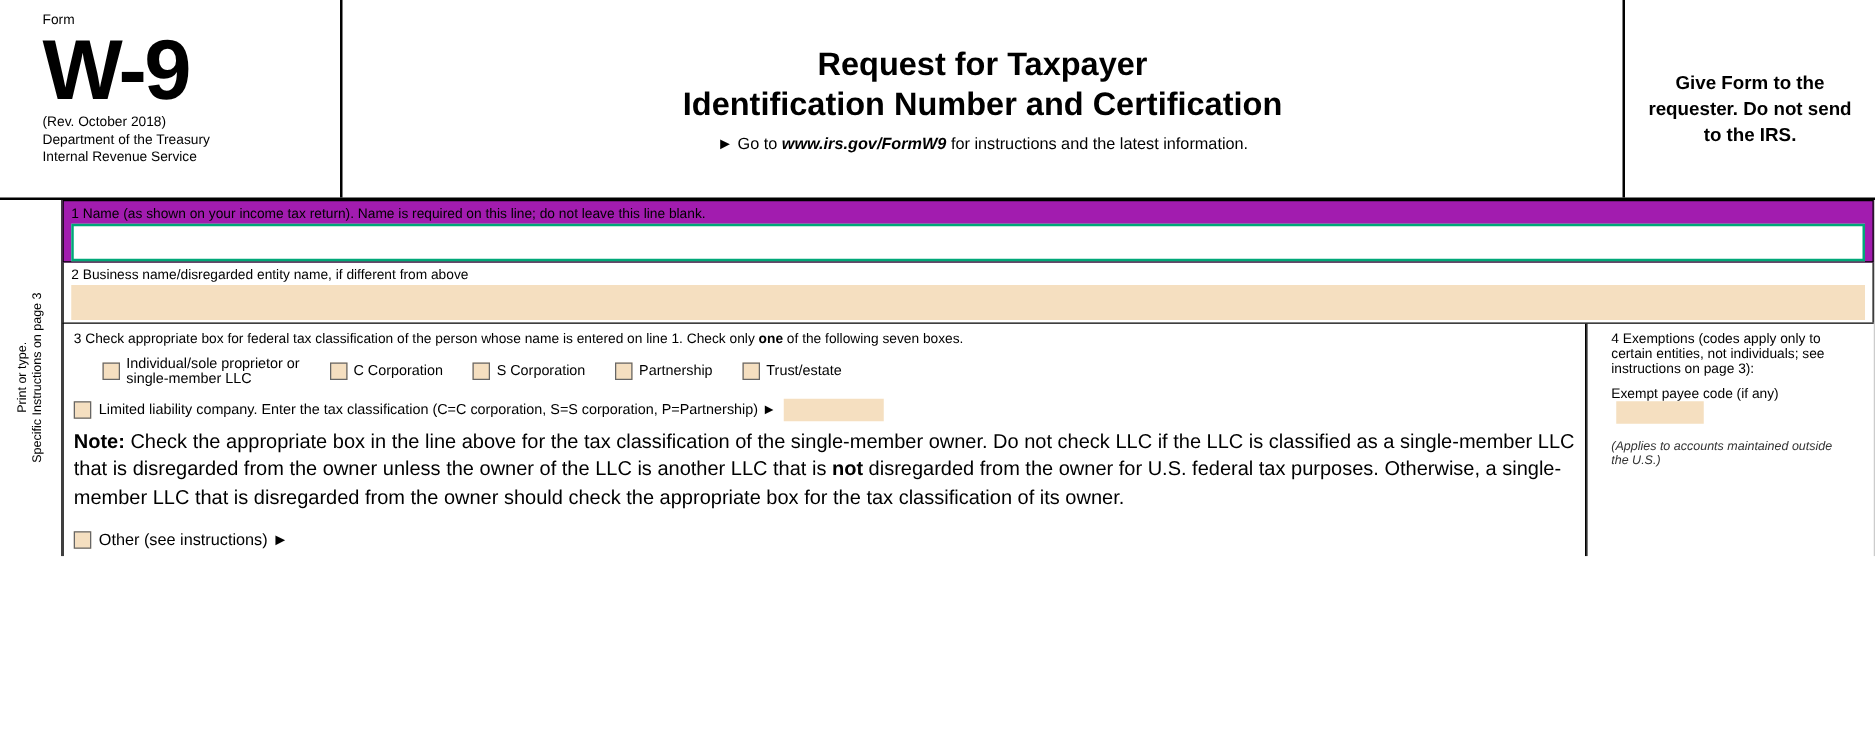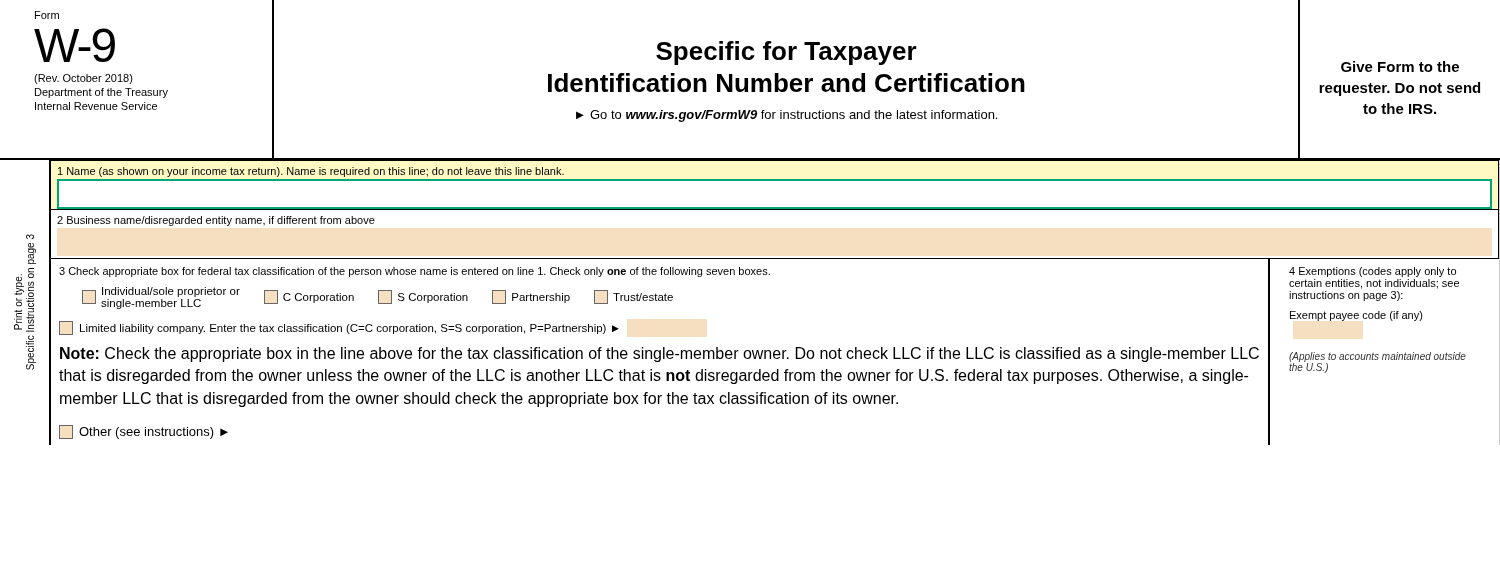--- a/index.html
+++ b/index.html
@@ -24,22 +24,22 @@
       width: 250px;
       min-width: 250px;
       padding: 8px 10px;
       border-right: 2px solid #000;
     }
     .form-label {
       font-size: 11px;
       font-weight: normal;
     }
     .form-number {
-      font-size: 48px;
-      font-weight: 400;
+      font-size: 68px;
+      font-weight: 700;
       line-height: 1;
       letter-spacing: -2px;
     }
     .form-rev {
       font-size: 11px;
       margin-top: 2px;
     }
     .form-dept {
       font-size: 11px;
       margin-top: 2px;
@@ -106,21 +106,21 @@
     .content {
       flex: 1;
       border-right: 1px solid #ccc;
     }
 
     
     .field1 {
       border: 1px solid #000;
       border-top: 1px solid #000;
       padding: 4px 6px 0 6px;
-      background: #fef9c3;
+      background: #a21caf;
     }
     .field1-label {
       font-size: 11px;
     }
     .field1-input {
       width: 100%;
       height: 30px;
       border: 2px solid #00a878;
       margin-top: 2px;
       background: #fff;
@@ -260,21 +260,21 @@
   <div class="header">
     <div class="header-left">
       <span class="form-label">Form</span>
       <div class="form-number">W-9</div>
       <div class="form-rev">(Rev. October 2018)</div>
       <div class="form-dept">Department of the Treasury</div>
       <div class="form-dept">Internal Revenue Service</div>
     </div>
     <div class="header-center">
       <div class="header-center-title">
-        <span>Specific for Taxpayer</span><br>
+        <span>Request for Taxpayer</span><br>
         <span>Identification Number and Certification</span>
       </div>
       <div class="header-center-sub">
         <span>► Go to</span>
         <strong><em> <span>www.irs.gov/FormW9</span> </em></strong>
         <span>for instructions and the latest information.</span>
       </div>
     </div>
     <div class="header-right">
       <div class="header-right-text">Give Form to the requester. Do not send to the IRS.</div>

